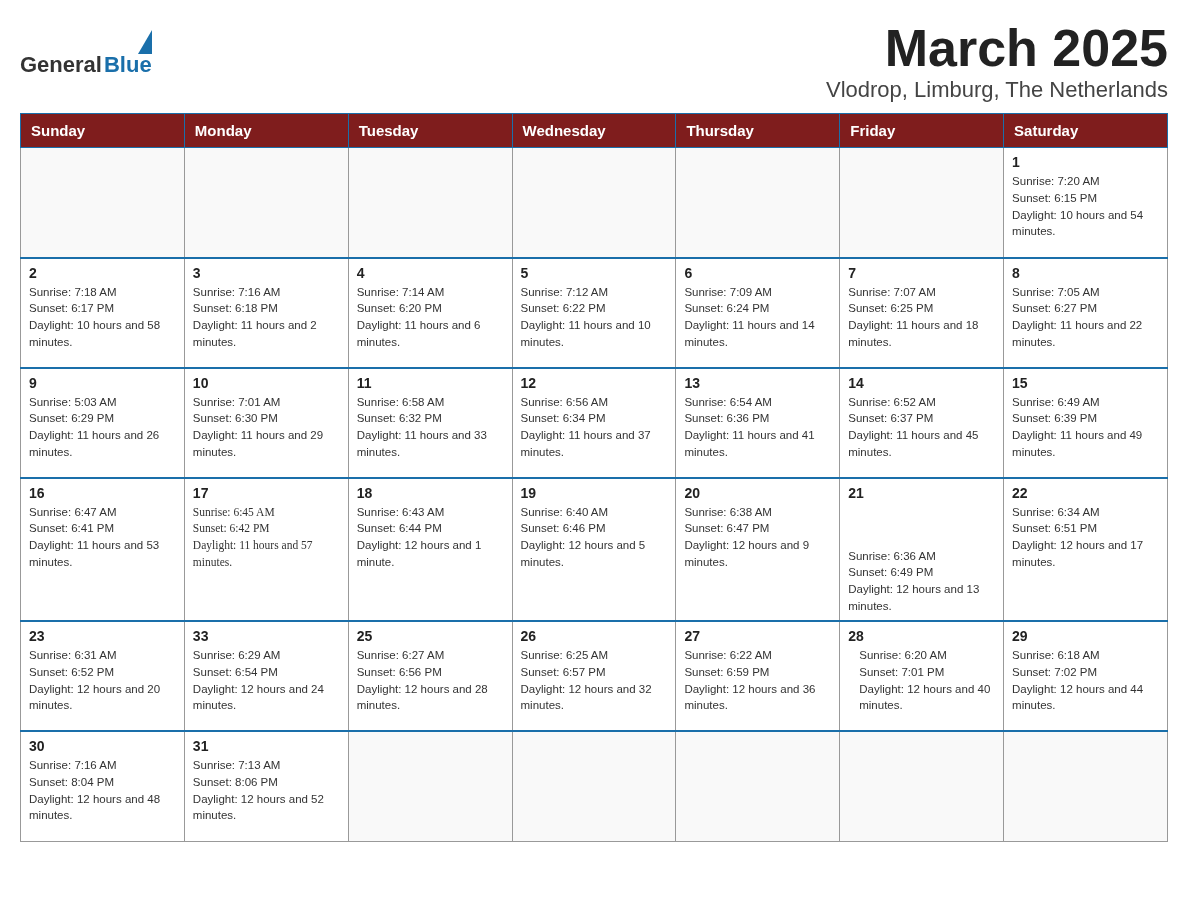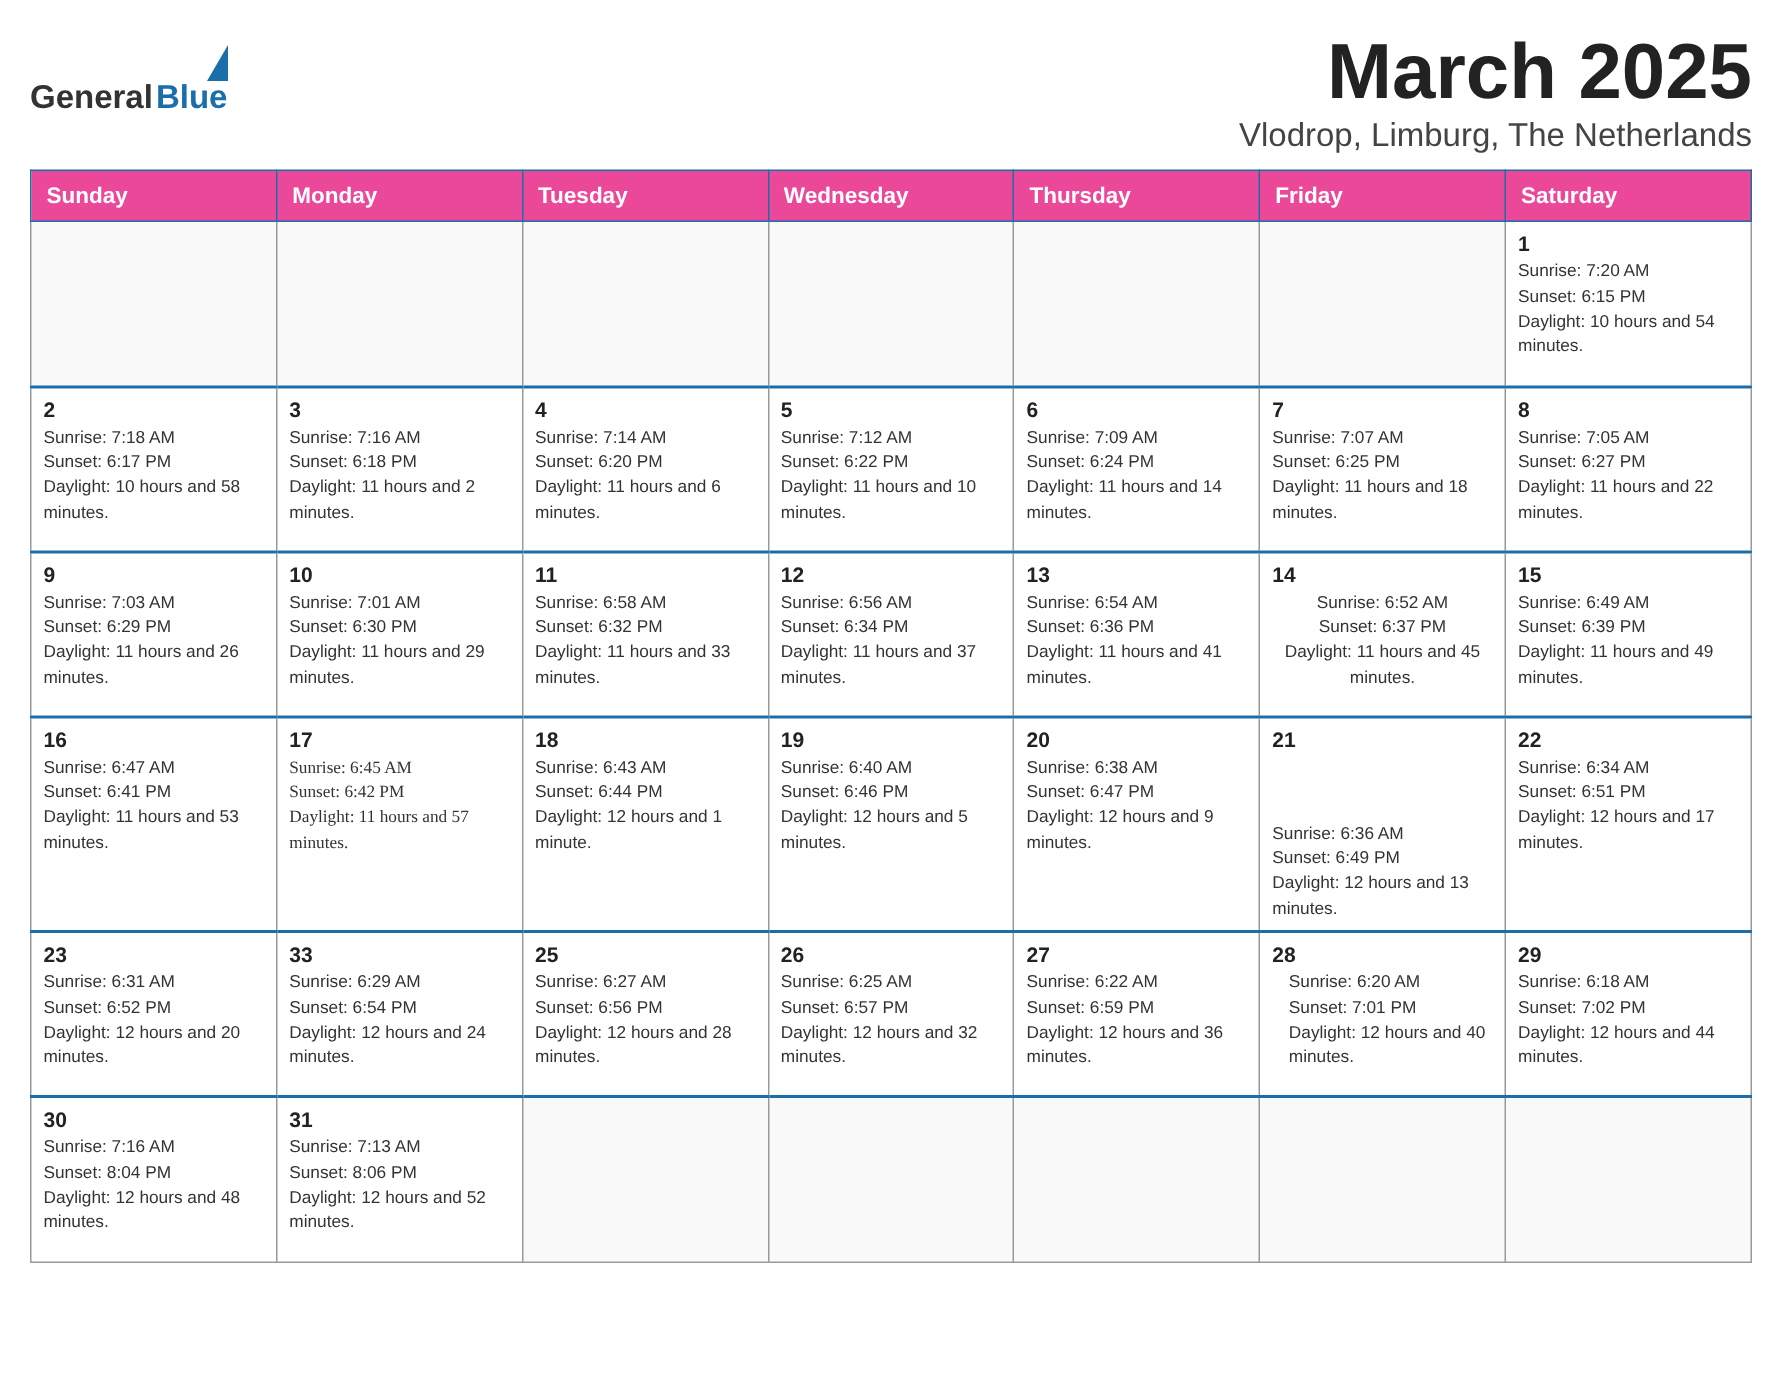--- a/index.html
+++ b/index.html
@@ -45,21 +45,21 @@
       font-size: 22px;
       font-weight: normal;
       color: #444;
     }
     .calendar {
       width: 100%;
       border-collapse: collapse;
       margin-top: 8px;
     }
     .calendar thead tr th {
-      background-color: #ec4899;
+      background-color: #7f1d1d;
       color: #fff;
       font-size: 15px;
       font-weight: bold;
       padding: 8px 10px;
       text-align: left;
       border: 1px solid #1a6faa;
     }
     .calendar tbody tr td {
       vertical-align: top;
       padding: 6px 8px;
@@ -181,21 +181,21 @@
         <td>
           <span class="day-number">8</span>
           <div class="day-info" style="white-space: pre-line;">Sunrise: 7:05 AM
 Sunset: 6:27 PM
 Daylight: 11 hours and 22 minutes.</div>
         </td>
       </tr>
       <tr>
         <td>
           <span class="day-number">9</span>
-          <div class="day-info" style="white-space: pre-line;">Sunrise: 7:03 AM
+          <div class="day-info" style="white-space: pre-line;">Sunrise: 5:03 AM
 Sunset: 6:29 PM
 Daylight: 11 hours and 26 minutes.</div>
         </td>
         <td>
           <span class="day-number">10</span>
           <div class="day-info" style="white-space: pre-line;">Sunrise: 7:01 AM
 Sunset: 6:30 PM
 Daylight: 11 hours and 29 minutes.</div>
         </td>
         <td>
@@ -211,21 +211,21 @@
 Daylight: 11 hours and 37 minutes.</div>
         </td>
         <td>
           <span class="day-number">13</span>
           <div class="day-info" style="white-space: pre-line;">Sunrise: 6:54 AM
 Sunset: 6:36 PM
 Daylight: 11 hours and 41 minutes.</div>
         </td>
         <td>
           <span class="day-number">14</span>
-          <div class="day-info" style="white-space: pre-line; text-align: center;">Sunrise: 6:52 AM
+          <div class="day-info" style="white-space: pre-line;">Sunrise: 6:52 AM
 Sunset: 6:37 PM
 Daylight: 11 hours and 45 minutes.</div>
         </td>
         <td>
           <span class="day-number">15</span>
           <div class="day-info" style="white-space: pre-line;">Sunrise: 6:49 AM
 Sunset: 6:39 PM
 Daylight: 11 hours and 49 minutes.</div>
         </td>
       </tr>

